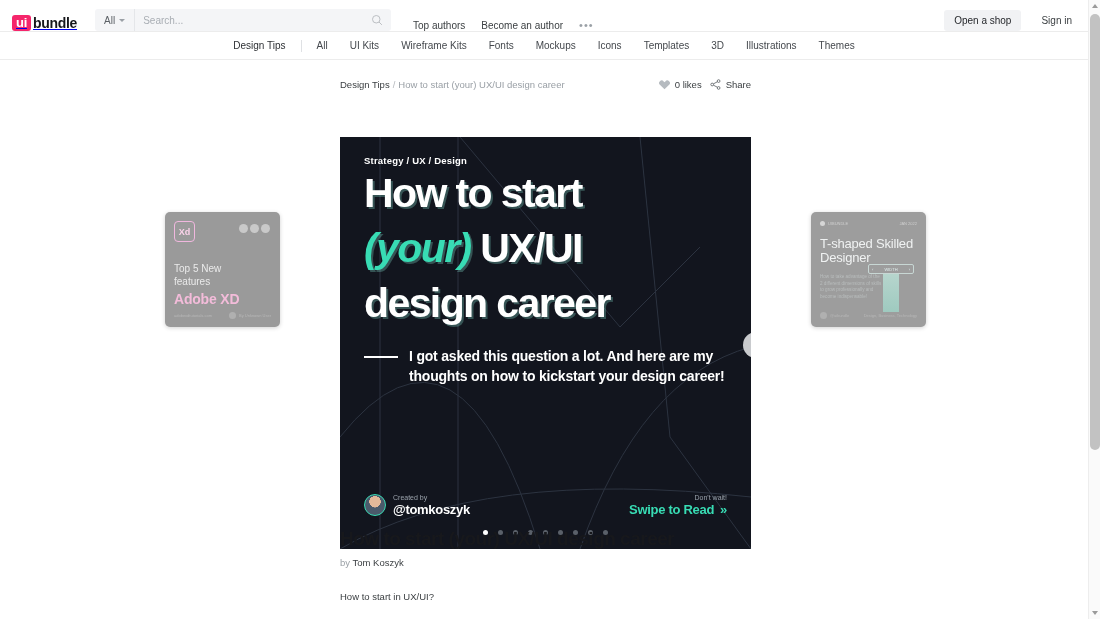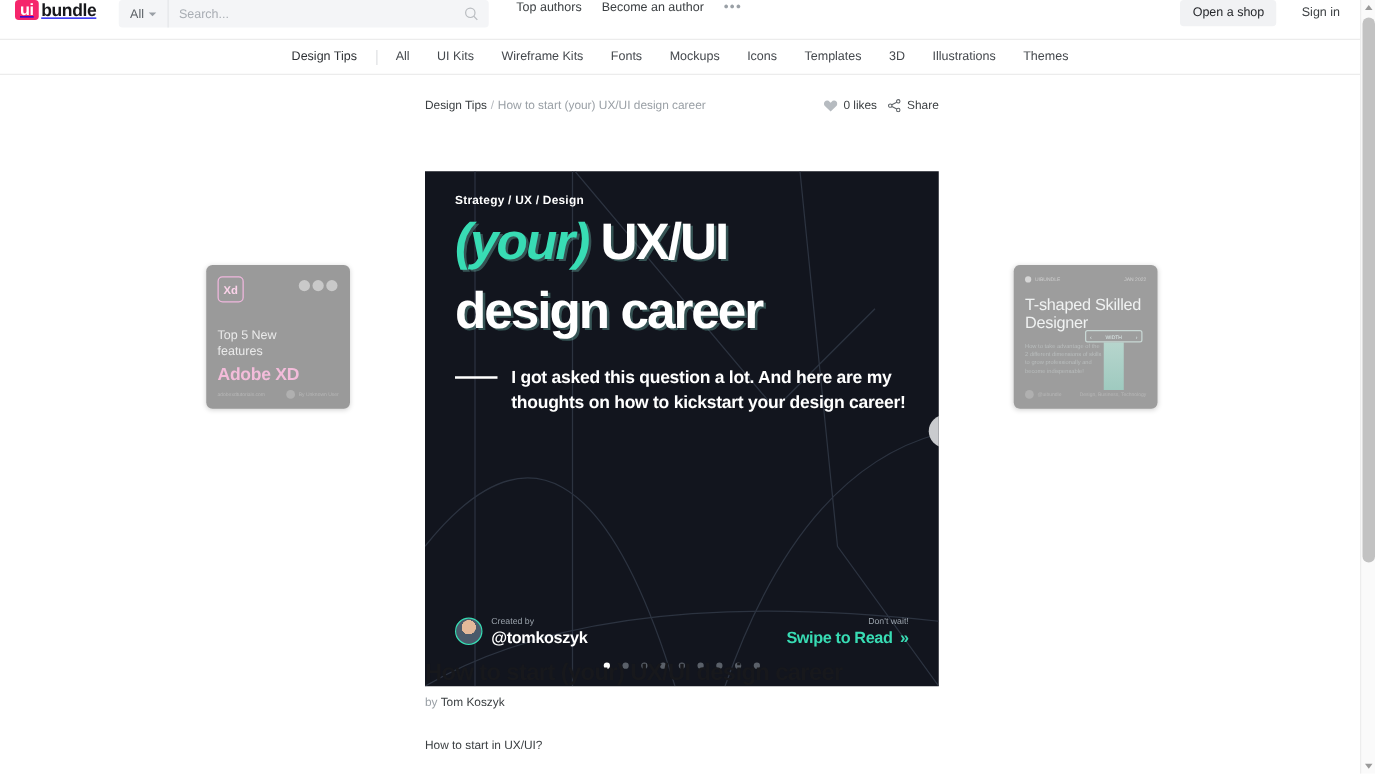--- a/index.html
+++ b/index.html
@@ -7,21 +7,21 @@
     width: 1100px; height: 619px;
     font-family: "Liberation Sans", sans-serif;
     background: #ffffff;
     overflow: hidden;
   }
   .page { position: relative; width: 1100px; height: 619px; background: #fff; }
 
   
   .header {
     position: absolute; top: 0; left: 0; width: 1088px; height: 32px;
-    background: #fff; display: flex; align-items: flex-start;
+    background: #fff; display: flex; align-items: flex-end;
     border-bottom: 1px solid #ececec;
   }
   .logo { display: flex; align-items: center; margin-left: 12px; }
   .logo-mark {
     background: #f5266b; color: #fff; font-weight: bold; font-size: 13px;
     border-radius: 3px; padding: 1px 4px 2px 4px; line-height: 13px;
     letter-spacing: -0.3px;
   }
   .logo-text {
     color: #17181c; font-weight: bold; font-size: 14px; margin-left: 2px;
@@ -342,20 +342,21 @@
             <line x1="118" y1="0" x2="118" y2="412"></line>
             <path d="M120 0 L280 190 L360 110"></path>
             <path d="M300 0 L330 300 L411 412"></path>
             <path d="M0 300 Q120 150 200 412"></path>
             <path d="M240 412 Q300 240 411 210"></path>
             <path d="M0 412 Q140 330 411 360"></path>
           </g>
         </svg>
         <div class="hero-inner">
           <div class="kicker">Strategy / UX / Design</div>
+          <div class="h-line">How to start</div>
           <div class="h-line">
             <span class="h-teal">(your)</span><span> UX/UI</span>
           </div>
           <div class="h-line">design career</div>
           <div class="h-sub-row">
             <span class="h-rule"></span>
             <span class="h-sub">I got asked this question a lot. And here are my thoughts on how to kickstart your design career!</span>
           </div>
 
           <div class="hero-foot">

